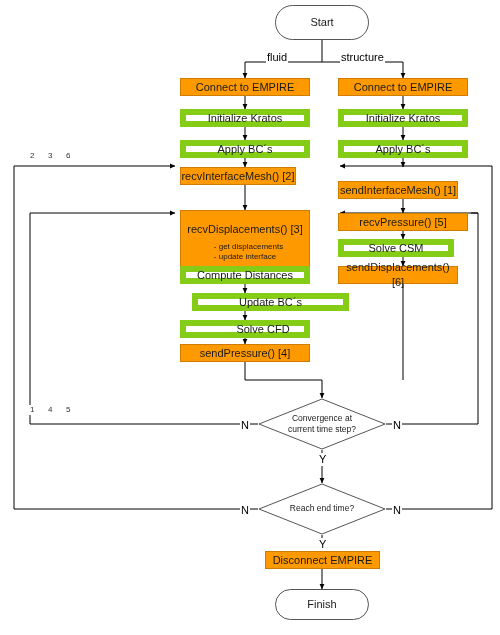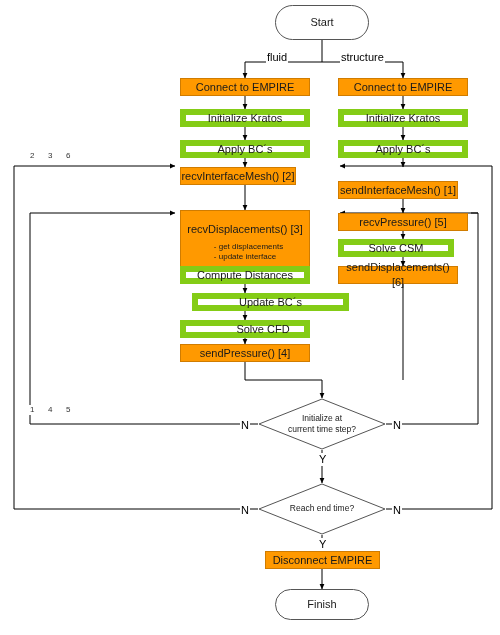--- a/index.html
+++ b/index.html
@@ -233,21 +233,21 @@
   <div class="node orange" style="left:338px; top:266px; width:120px; height:18px;">
     <span class="title">sendDisplacements() [6]</span>
   </div>
 
   <div class="diamond-wrap" style="left:258px; top:398px; width:128px; height:52px;">
     <svg width="128" height="52" viewBox="0 0 128 52">
       <polygon points="64,1 127,26 64,51 1,26" fill="#ffffff" stroke="#555555" stroke-width="1"></polygon>
     </svg>
     <div class="diamond-text">
       <div>
-        <div>Initialize at</div>
+        <div>Convergence at</div>
         <div>current time step?</div>
       </div>
     </div>
   </div>
 
   <div class="edge-label" style="left:240px; top:419px;">N</div>
   <div class="edge-label" style="left:392px; top:419px;">N</div>
   <div class="edge-label" style="left:318px; top:453px;">Y</div>
 
   <div class="diamond-wrap" style="left:258px; top:483px; width:128px; height:52px;">

